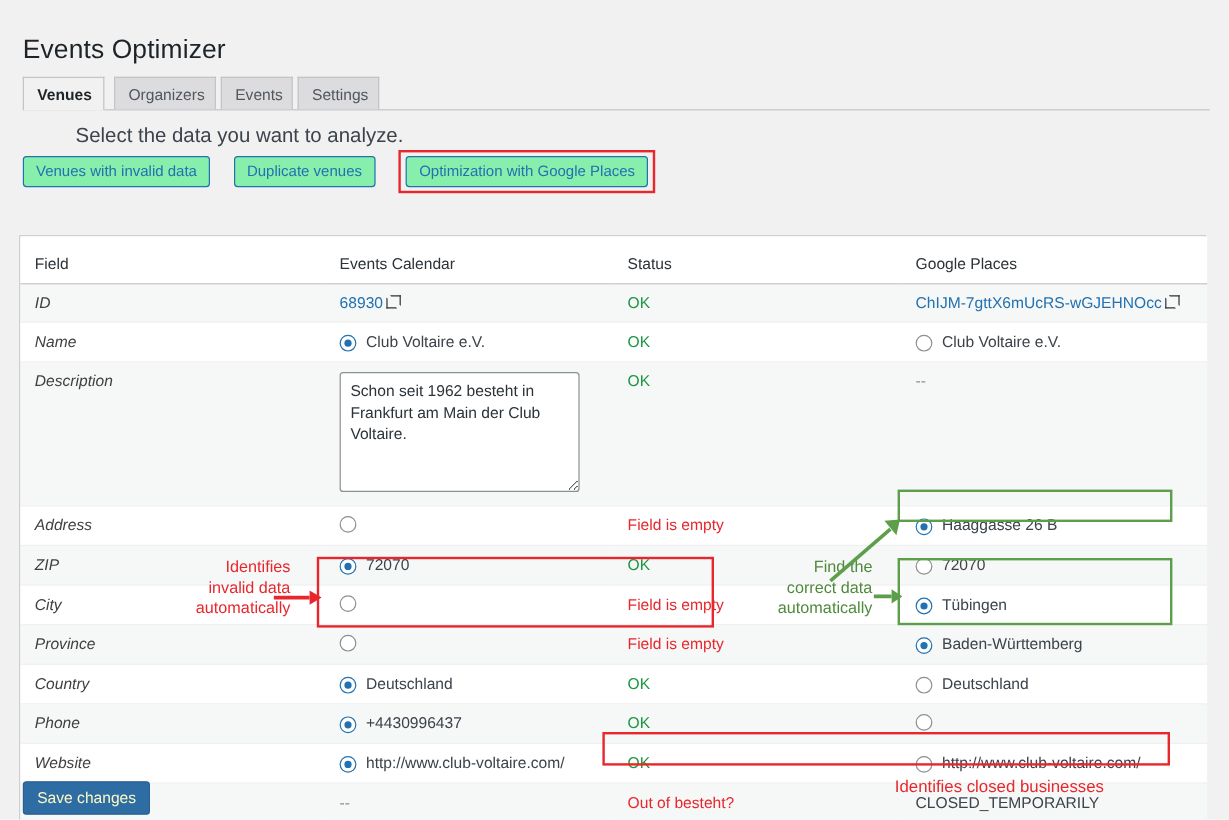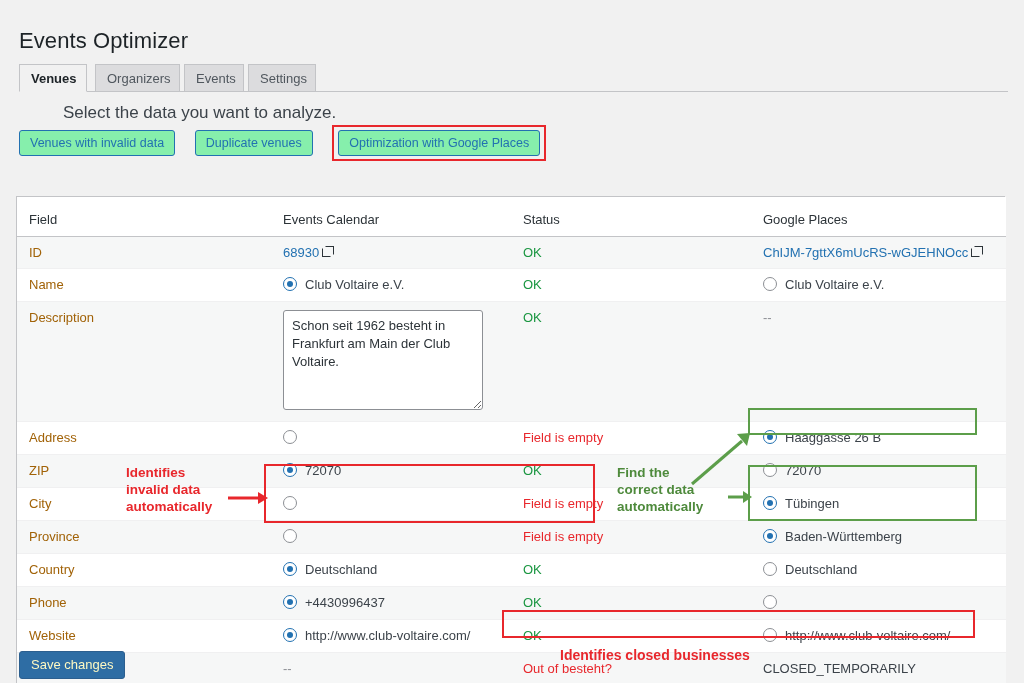--- a/index.html
+++ b/index.html
@@ -137,21 +137,21 @@
   col.c-field { width: 254px; }
   col.c-tec   { width: 240px; }
   col.c-status{ width: 240px; }
   col.c-gp    { width: 255px; }
 
   tbody tr.odd  td { background: #f6f7f7; }
   tbody tr.even td { background: #ffffff; }
   tbody td { border-top: 1px solid #f0f0f1; }
   tbody tr:first-child td { border-top: none; }
 
-  td.field-cell { color: #a16207; }
+  td.field-cell { color: #404040; font-style: italic; }
   .status-ok   { color: #1a9641; }
   .status-bad  { color: #e8272c; }
   .plain-dash  { color: #8c8f94; }
   .muted-val   { color: #3c434a; }
 
   a.ext-link {
     color: #2271b1;
     text-decoration: none;
   }
   .ext-icon {
@@ -174,21 +174,21 @@
     content: "";
     position: absolute;
     left: 3px; top: -1px;
     width: 7px; height: 7px;
     border: 1.2px solid #2c3338;
     border-bottom-color: transparent;
     border-left-color: transparent;
   }
 
   
-  .radio-line { display: flex; align-items: flex-start; line-height: 16px; }
+  .radio-line { display: flex; align-items: flex-end; line-height: 16px; }
   .radio {
     width: 14px; height: 14px;
     border-radius: 50%;
     border: 1px solid #8c8f94;
     background: #fff;
     box-sizing: border-box;
     flex: 0 0 auto;
     margin-right: 8px;
     position: relative;
     cursor: pointer;
@@ -253,24 +253,24 @@
     border: 2px solid #e8272c;
     box-sizing: border-box;
   }
   .box-green {
     position: absolute;
     border: 2px solid #5c9e4a;
     box-sizing: border-box;
   }
   .anno {
     position: absolute;
-    font-weight: bold;
+    font-weight: normal;
     font-size: 13.5px;
     line-height: 17px;
-    text-align: left;
+    text-align: right;
   }
   .anno.red   { color: #e8272c; }
   .anno.green { color: #4e8a3c; }
 </style>
 </head>
 <body>
 
 <div class="page">
 
   <div class="page-title">Events Optimizer</div>

